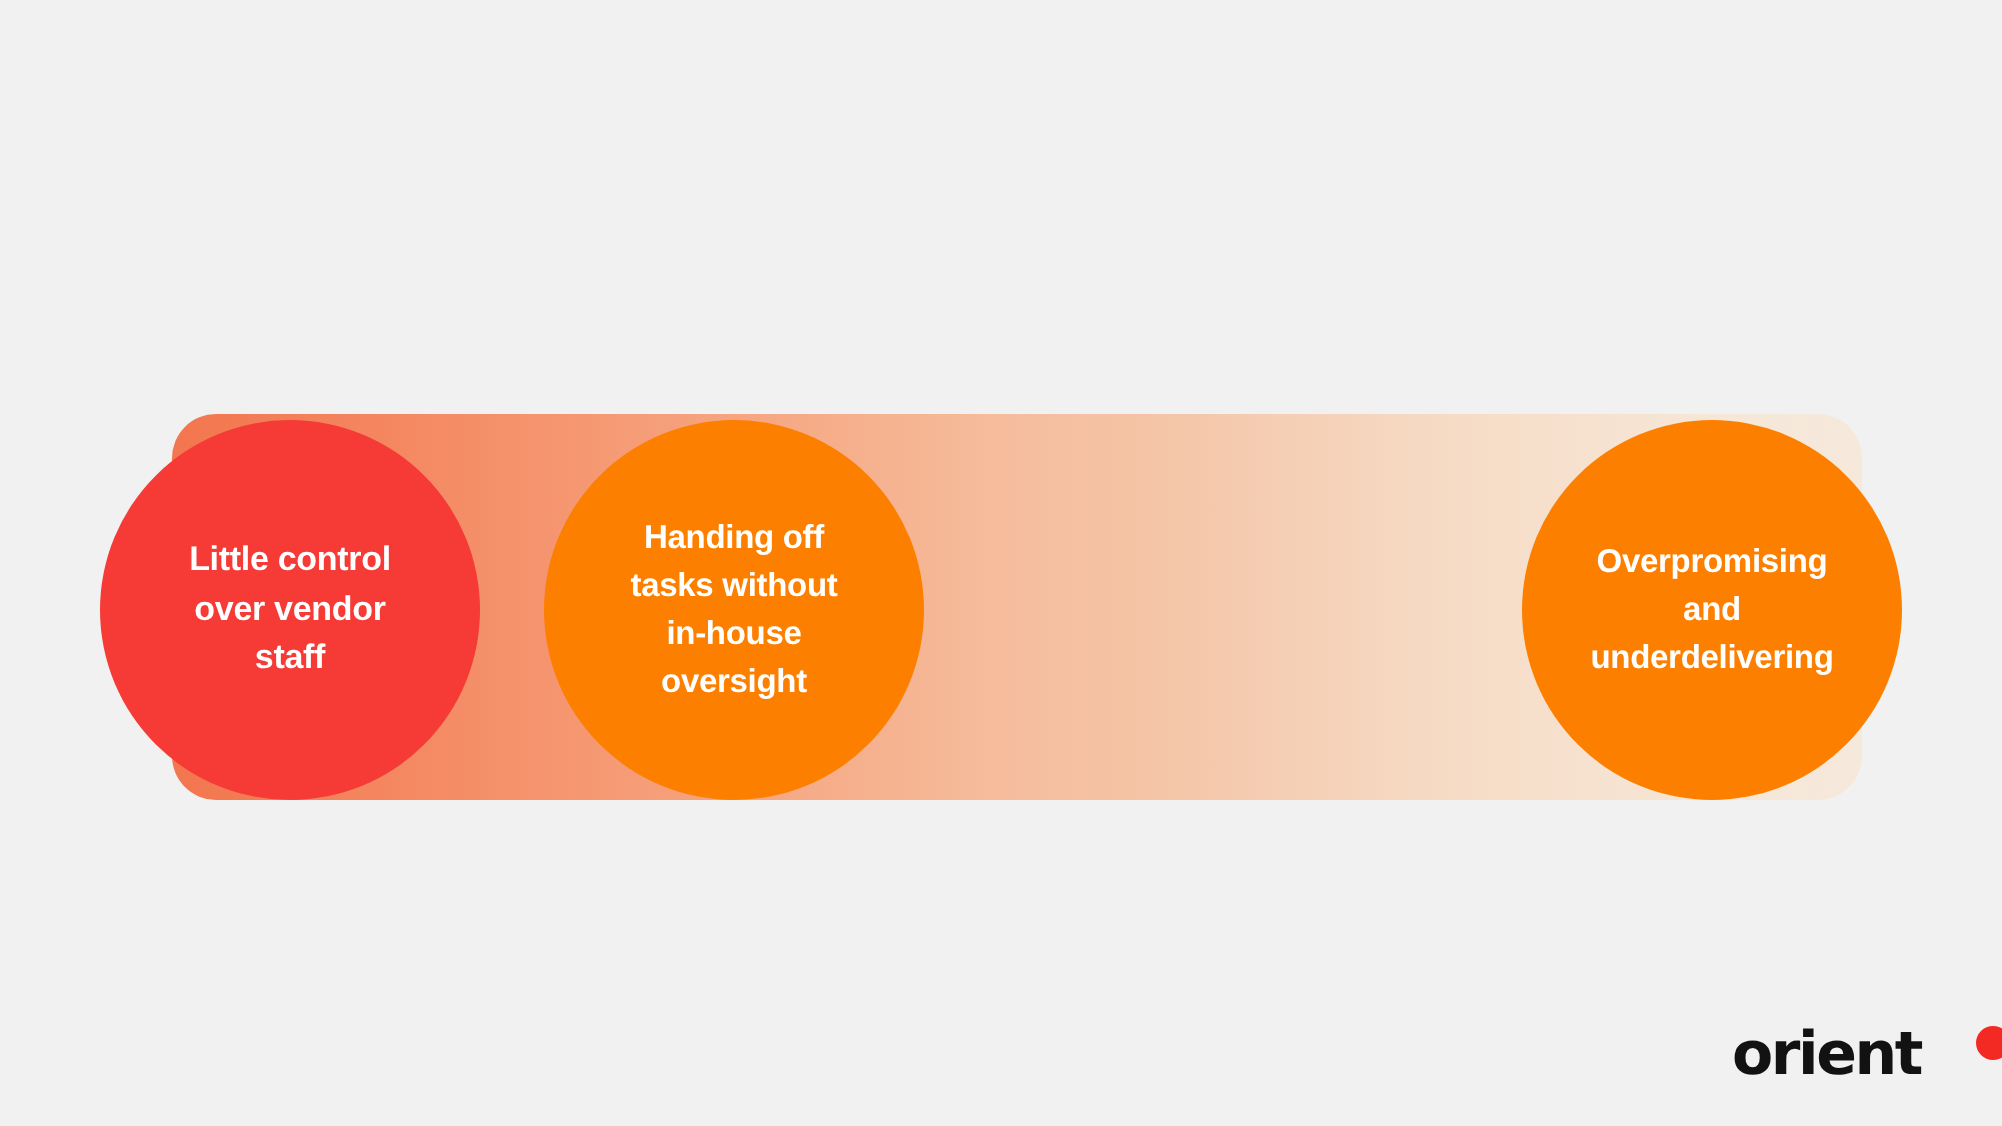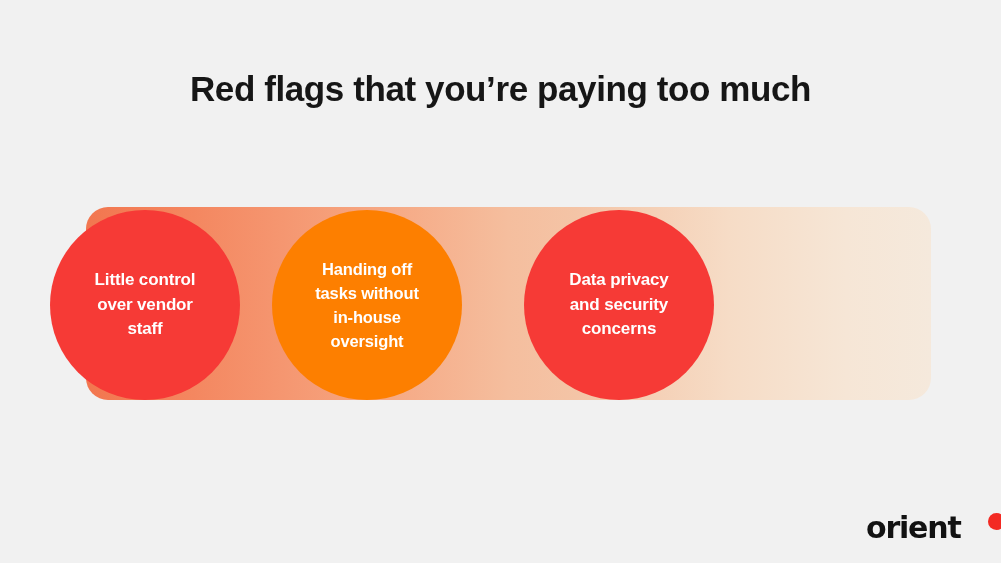--- a/index.html
+++ b/index.html
@@ -126,45 +126,44 @@
     background: #F32A23;
     margin-left: 3px;
     margin-bottom: 13px;
   }
 </style>
 </head>
 <body>
 
 <div id="slide">
 
-  <div id="slide-title">Red flags that you’re paying too much</div>
 
   <div id="gradient-band"></div>
 
   <div id="circles-row">
 
     <div id="flag-circle-1" class="flag-circle red">
       <div class="flag-label">Little control
 over vendor
 staff</div>
     </div>
 
     <div id="flag-circle-2" class="flag-circle orange">
       <div class="flag-label">Handing off
 tasks without
 in-house
 oversight</div>
     </div>
 
-    <div id="flag-circle-3" class="flag-circle red">
-      <div class="flag-label">Data privacy
-and security
-concerns</div>
+
+    <div id="flag-circle-4" class="flag-circle orange">
+      <div class="flag-label">Overpromising
+and
+underdelivering</div>
     </div>
-
 
   </div>
 
   <div id="logo">
     <span id="logo-wordmark">orient</span>
     <span id="logo-dot"></span>
   </div>
 
 </div>
 

